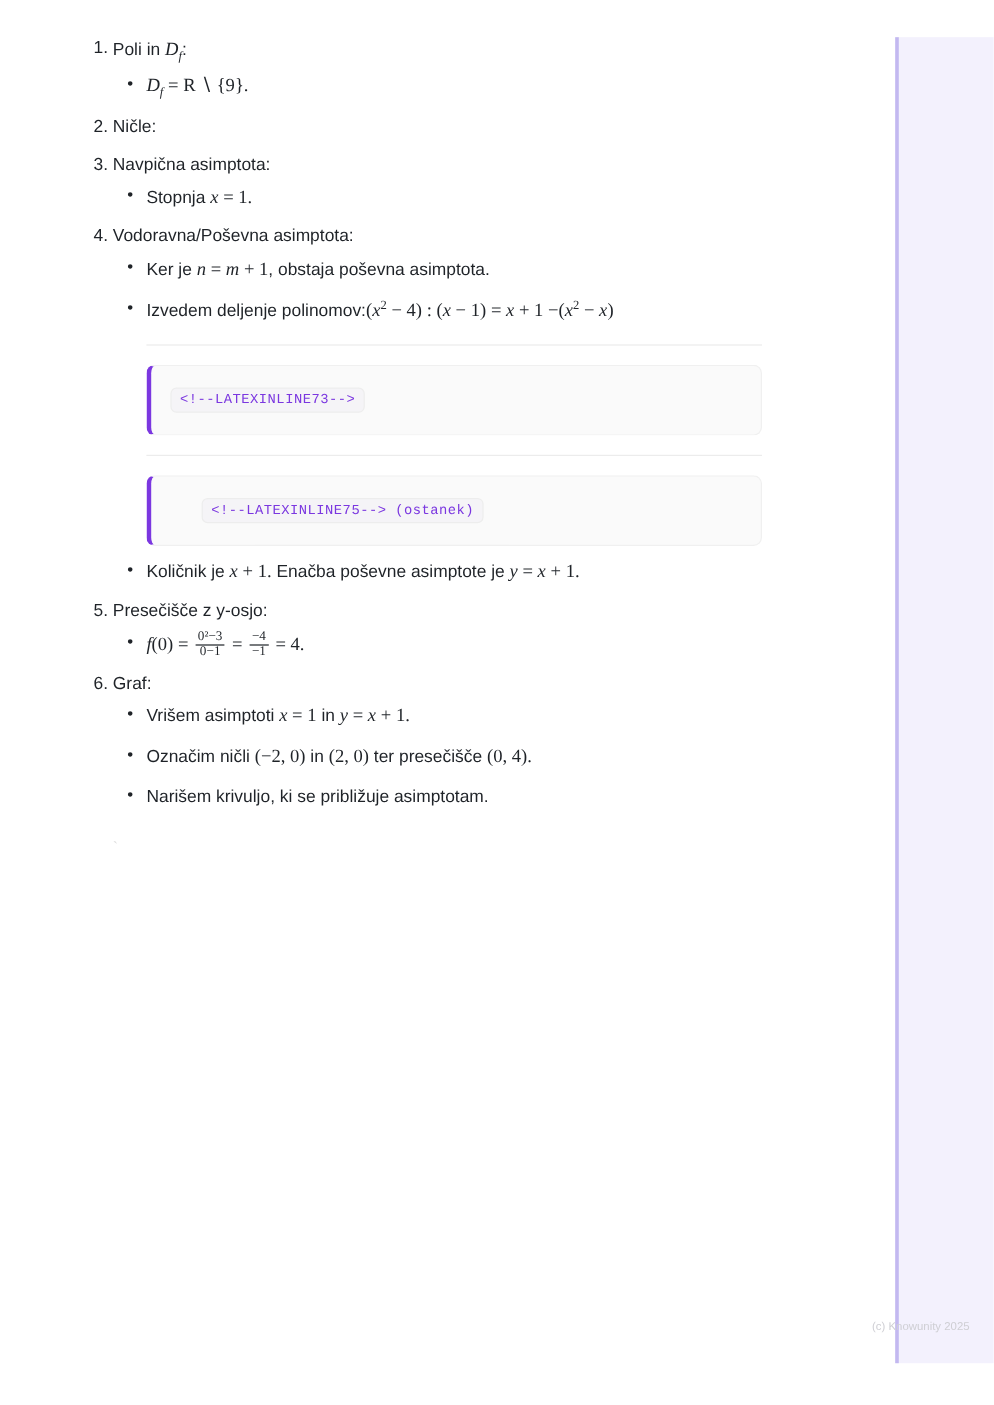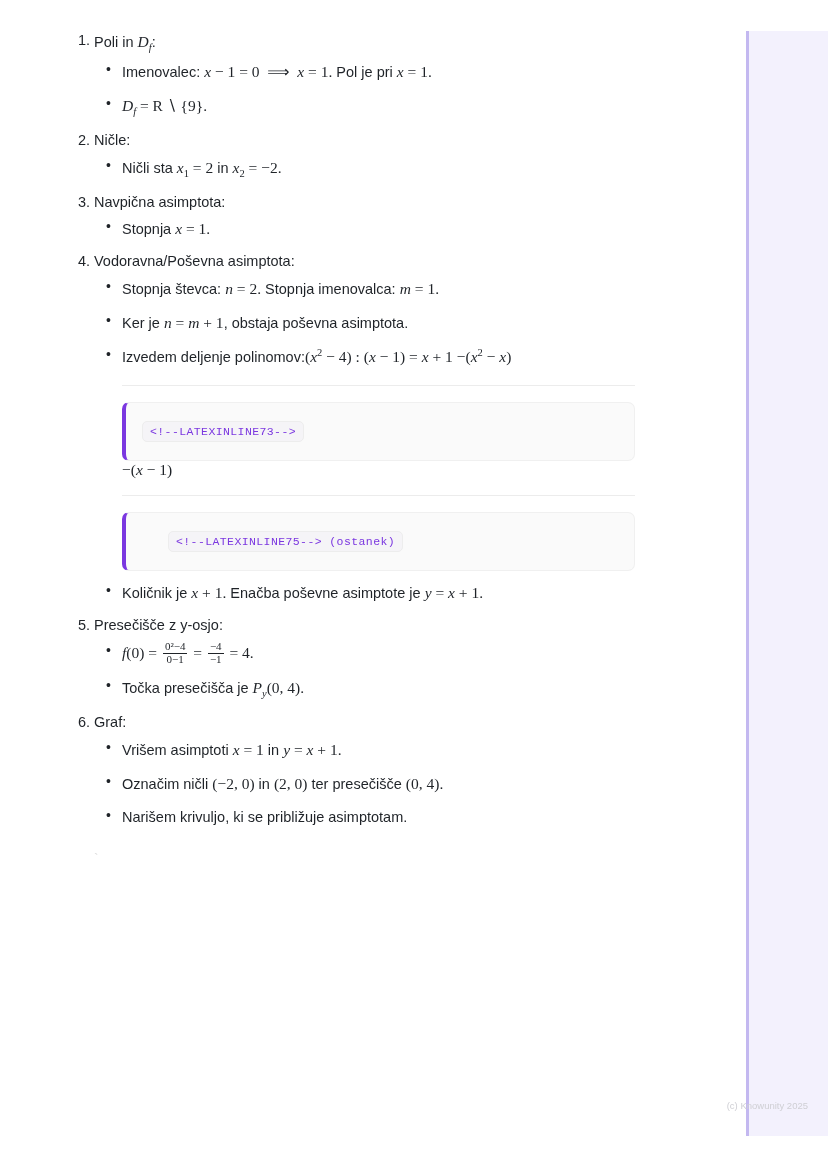--- a/index.html
+++ b/index.html
@@ -203,63 +203,58 @@
 </head>
 <body>
 
 <div class="side-strip"></div>
 
 <div class="page">
   <ol class="sections" id="sections-root">
       <li class="section">
         <div class="sec-head"><span class="sec-num">1.</span><span class="sec-title">Poli in</span> <span class="mi">D</span><span class="subi">f</span><span class="sec-colon">:</span></div>
         <ul class="bullets">
-          <li><span class="">Imenovalec: </span><span class="mi">x</span><span class="m"> − 1 = 0</span><span class="m"> ⟹ </span><span class="mi">x</span><span class="m"> = 1.</span><span class=""> Pol je pri </span><span class="mi">x</span><span class="m"> = 1.</span></li>
           <li><span class="mi">D</span><span class="subi">f</span><span class="m"> = R ∖ {9}.</span></li>
         </ul>
       </li>
       <li class="section">
         <div class="sec-head"><span class="sec-num">2.</span><span class="sec-title">Ničle</span><span class="sec-colon">:</span></div>
         <ul class="bullets">
-          <li><span class="">Ničli sta </span><span class="mi">x</span><span class="sub">1</span><span class="m"> = 2</span><span class=""> in </span><span class="mi">x</span><span class="sub">2</span><span class="m"> = −2.</span></li>
         </ul>
       </li>
       <li class="section">
         <div class="sec-head"><span class="sec-num">3.</span><span class="sec-title">Navpična asimptota</span><span class="sec-colon">:</span></div>
         <ul class="bullets">
           <li><span class="">Stopnja </span><span class="mi">x</span><span class="m"> = 1.</span></li>
         </ul>
       </li>
       <li class="section">
         <div class="sec-head"><span class="sec-num">4.</span><span class="sec-title">Vodoravna/Poševna asimptota</span><span class="sec-colon">:</span></div>
         <ul class="bullets">
-          <li><span class="">Stopnja števca: </span><span class="mi">n</span><span class="m"> = 2.</span><span class=""> Stopnja imenovalca: </span><span class="mi">m</span><span class="m"> = 1.</span></li>
           <li><span class="">Ker je </span><span class="mi">n</span><span class="m"> = </span><span class="mi">m</span><span class="m"> + 1</span><span class="">, obstaja poševna asimptota.</span></li>
           <li><span class="">Izvedem deljenje polinomov:</span><span class="m">(</span><span class="mi">x</span><span class="supn">2</span><span class="m"> − 4) : (</span><span class="mi">x</span><span class="m"> − 1) = </span><span class="mi">x</span><span class="m"> + 1 −(</span><span class="mi">x</span><span class="supn">2</span><span class="m"> − </span><span class="mi">x</span><span class="m">)</span></li>
         </ul>
         <div class="blockzone">
           <hr class="rule">
           <div class="codeblock">
             <code class="chip">&lt;!--LATEXINLINE73--&gt;</code>
           </div>
-          <div class="standalone-math"><span class="m">−(</span><span class="mi">x</span><span class="m"> − 1)</span></div>
           <hr class="rule">
           <div class="codeblock indented">
             <code class="chip">&lt;!--LATEXINLINE75--&gt; (ostanek)</code>
           </div>
         </div>
         <ul class="bullets">
           <li><span class="">Količnik je </span><span class="mi">x</span><span class="m"> + 1.</span><span class=""> Enačba poševne asimptote je </span><span class="mi">y</span><span class="m"> = </span><span class="mi">x</span><span class="m"> + 1.</span></li>
         </ul>
       </li>
       <li class="section">
         <div class="sec-head"><span class="sec-num">5.</span><span class="sec-title">Presečišče z y-osjo</span><span class="sec-colon">:</span></div>
         <ul class="bullets">
-          <li><span class="mi">f</span><span class="m">(0) = </span><span class="frac"><span class="num">0²−4</span><span class="den">0−1</span></span><span class="m"> = </span><span class="frac"><span class="num">−4</span><span class="den">−1</span></span><span class="m"> = 4.</span></li>
-          <li><span class="">Točka presečišča je </span><span class="mi">P</span><span class="subi">y</span><span class="m">(0, 4).</span></li>
+          <li><span class="mi">f</span><span class="m">(0) = </span><span class="frac"><span class="num">0²−3</span><span class="den">0−1</span></span><span class="m"> = </span><span class="frac"><span class="num">−4</span><span class="den">−1</span></span><span class="m"> = 4.</span></li>
         </ul>
       </li>
       <li class="section">
         <div class="sec-head"><span class="sec-num">6.</span><span class="sec-title">Graf</span><span class="sec-colon">:</span></div>
         <ul class="bullets">
           <li><span class="">Vrišem asimptoti </span><span class="mi">x</span><span class="m"> = 1</span><span class=""> in </span><span class="mi">y</span><span class="m"> = </span><span class="mi">x</span><span class="m"> + 1.</span></li>
           <li><span class="">Označim ničli </span><span class="m">(−2, 0)</span><span class=""> in </span><span class="m">(2, 0)</span><span class=""> ter presečišče </span><span class="m">(0, 4).</span></li>
           <li><span class="">Narišem krivuljo, ki se približuje asimptotam.</span></li>
         </ul>
       </li>

